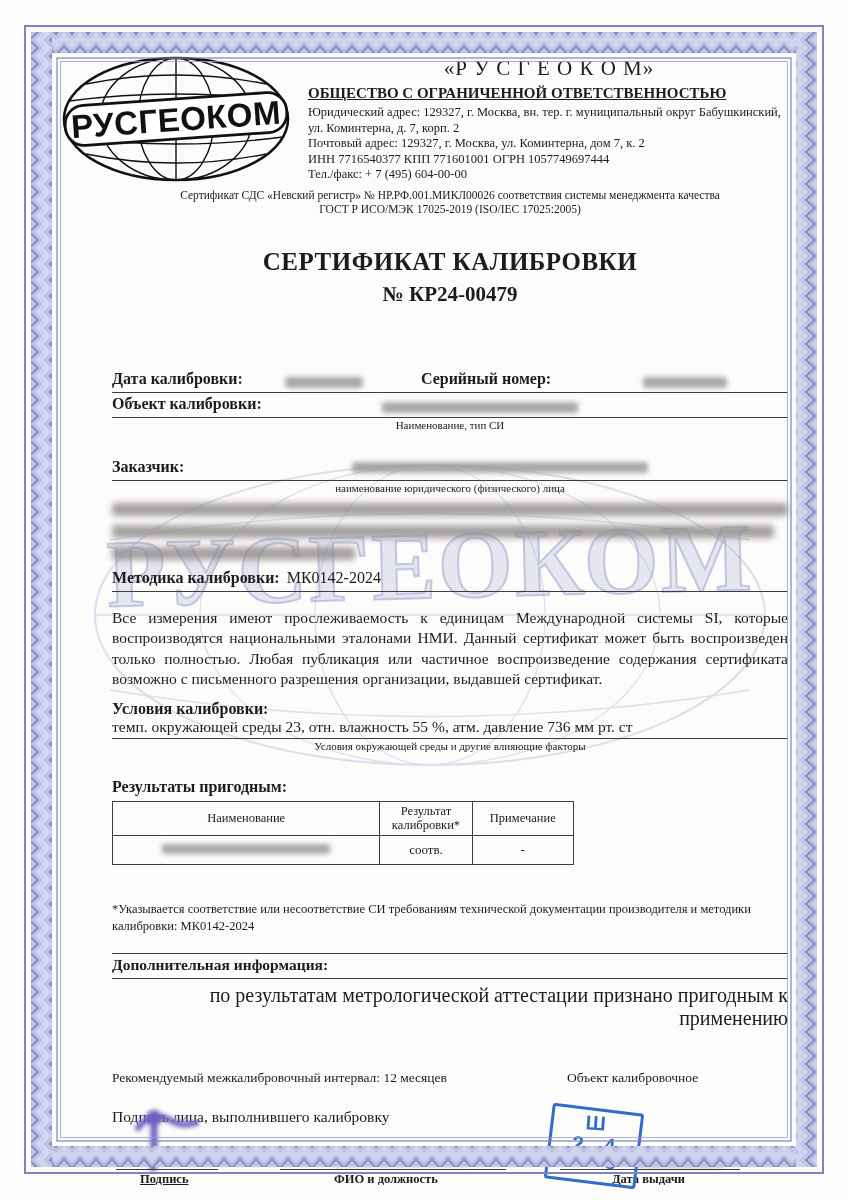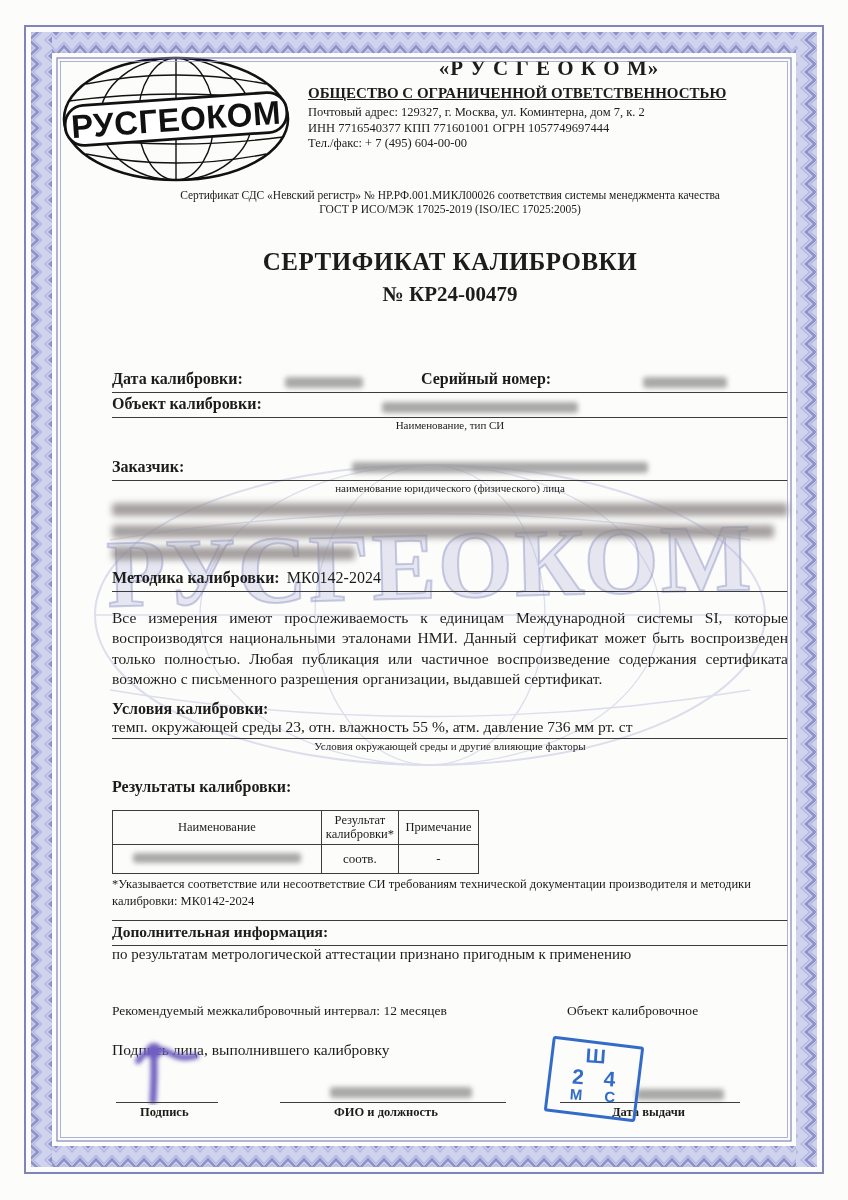--- a/index.html
+++ b/index.html
@@ -8,42 +8,42 @@
   .frame{position:absolute;left:0;top:0;z-index:3;pointer-events:none;}
   
   .wm-globe{position:absolute;left:80px;top:445px;z-index:1;opacity:.55;}
   .wm-text{position:absolute;left:100px;top:510px;width:660px;z-index:1;
            font-weight:bold;font-size:96px;letter-spacing:2px;text-align:center;
            transform:rotate(-1.5deg);
            color:rgba(168,172,214,0.28);-webkit-text-stroke:2px rgba(148,153,204,0.5);}
   
   .logo{position:absolute;left:60px;top:54px;z-index:2;}
   .company{position:absolute;left:308px;top:56px;width:482px;z-index:2;}
-  .company-name{font-size:21px;font-weight:bold;letter-spacing:1px;text-align:center;}
+  .company-name{font-size:21px;font-weight:normal;letter-spacing:1px;text-align:center;}
   .company-form{font-size:15px;font-weight:bold;text-decoration:underline;margin-top:4px;}
   .addr{font-size:12.5px;line-height:1.24;margin-top:3px;}
   .cert-note{position:absolute;left:112px;top:188px;width:676px;z-index:2;
              text-align:center;font-size:11.5px;line-height:1.25;}
   .doc-title{position:absolute;left:112px;top:248px;width:676px;z-index:2;text-align:center;}
   .doc-title .t1{font-size:25px;font-weight:bold;letter-spacing:.5px;}
   .doc-title .t2{font-size:21px;font-weight:bold;margin-top:6px;}
   
   .body{position:absolute;left:112px;top:370px;width:676px;z-index:2;}
   .rule{border-bottom:1.4px solid #3c3c3c;}
   .lbl{font-weight:bold;font-size:16px;}
   .row{display:flex;align-items:flex-end;padding-bottom:4px;}
   .cap{font-size:11px;text-align:center;margin-top:1px;}
   
   .blob{display:inline-block;height:11px;background:#949494;border-radius:3px;
         filter:blur(2.6px);opacity:.8;}
   .blob-line{height:13px;background:#908a8a;border-radius:3px;filter:blur(3px);opacity:.8;
              margin:9px 0;}
   .para{font-size:15.5px;text-align:justify;line-height:1.32;}
   
-  table.res{border-collapse:collapse;width:367px;margin-top:14px;}
+  table.res{border-collapse:collapse;width:462px;margin-top:5px;}
   table.res th,table.res td{border:1.3px solid #3c3c3c;text-align:center;padding:2px 4px;}
   table.res th{font-size:12.5px;font-weight:normal;line-height:1.15;}
   table.res td{font-size:13px;height:24px;}
   
   .foot-row{display:flex;margin-top:40px;font-size:13.5px;}
   .sign-title{margin-top:22px;font-size:15.5px;}
   .sign-area{position:relative;height:90px;margin-top:8px;}
   .sline{position:absolute;border-top:1.3px solid #3c3c3c;}
   .slab{position:absolute;font-size:12.5px;font-weight:bold;}
   .stamp{position:absolute;left:436px;top:-26px;width:86px;height:70px;
@@ -110,20 +110,21 @@
     <g transform="rotate(-4 116 65)">
       <rect x="5" y="45" width="222" height="40" rx="19" fill="#fff" stroke="#111" stroke-width="2.8"></rect>
       <text x="116" y="77" text-anchor="middle" font-family="Liberation Sans, sans-serif" font-size="33" font-weight="bold" letter-spacing="0.5" fill="#111">РУСГЕОКОМ</text>
     </g>
   </svg>
 
   <div class="company">
     <div class="company-name">«Р У С Г Е О К О М»</div>
     <div class="company-form">ОБЩЕСТВО С ОГРАНИЧЕННОЙ ОТВЕТСТВЕННОСТЬЮ</div>
     <div class="addr">
+      <div>Юридический адрес: 129327, г. Москва, вн. тер. г. муниципальный округ Бабушкинский, ул. Коминтерна, д. 7, корп. 2</div>
       <div>Почтовый адрес: 129327, г. Москва, ул. Коминтерна, дом 7, к. 2</div>
       <div>ИНН 7716540377 КПП 771601001 ОГРН 1057749697444</div>
       <div>Тел./факс: + 7 (495) 604-00-00</div>
     </div>
   </div>
 
   <div class="cert-note">
     <div>Сертификат СДС «Невский регистр» № НР.РФ.001.МИКЛ00026 соответствия системы менеджмента качества</div>
     <div>ГОСТ Р ИСО/МЭК 17025-2019 (ISO/IEC 17025:2005)</div>
   </div>
@@ -164,41 +165,41 @@
       <span class="lbl">Методика калибровки:</span>
       <span style="font-size:16px;margin-left:7px;">МК0142-2024</span>
     </div>
 
     <div class="para" style="margin-top:16px;">Все измерения имеют прослеживаемость к единицам Международной системы SI, которые воспроизводятся национальными эталонами НМИ. Данный сертификат может быть воспроизведен только полностью. Любая публикация или частичное воспроизведение содержания сертификата возможно с письменного разрешения организации, выдавшей сертификат.</div>
 
     <div class="lbl" style="margin-top:10px;">Условия калибровки:</div>
     <div class="rule" style="font-size:15.5px;padding-bottom:2px;">темп. окружающей среды 23, отн. влажность 55 %, атм. давление 736 мм рт. ст</div>
     <div class="cap">Условия окружающей среды и другие влияющие факторы</div>
 
-    <div class="lbl" style="margin-top:26px;">Результаты калибровки:</div>
+    <div class="lbl" style="margin-top:26px;">Результаты пригодным:</div>
     <table class="res">
       <tbody>
           <tr>
         <th style="width:58%;">Наименование</th>
         <th style="width:20%;">Результат калибровки*</th>
         <th style="width:22%;">Примечание</th>
       </tr>
       <tr>
         <td>
           <span class="blob" style="width:168px;height:10px;"></span>
         </td>
         <td>соотв.</td>
         <td>-</td>
       </tr>
     </tbody>
       </table>
 
-    <div class="rule" style="margin-top:2px;font-size:12.5px;line-height:1.4;padding-bottom:9px;">*Указывается соответствие или несоответствие СИ требованиям технической документации производителя и методики калибровки: МК0142-2024</div>
+    <div class="rule" style="margin-top:36px;font-size:12.5px;line-height:1.4;padding-bottom:17px;">*Указывается соответствие или несоответствие СИ требованиям технической документации производителя и методики калибровки: МК0142-2024</div>
     <div class="rule lbl" style="font-size:15.5px;padding:2px 0 4px;">Дополнительная информация:</div>
-    <div style="font-size:15px;">по результатам метрологической аттестации признано пригодным к применению</div>
+    <div style="font-size:20px;margin-top:5px;text-align:right;">по результатам метрологической аттестации признано пригодным к применению</div>
 
     <div class="foot-row">
       <span>Рекомендуемый межкалибровочный интервал: 12 месяцев</span>
       <span style="margin-left:120px;">Объект калибровочное</span>
     </div>
 
     <div class="sign-title">Подпись лица, выполнившего калибровку</div>
 
     <div class="sign-area">
 
@@ -209,21 +210,21 @@
             </filter>
           </defs>
         <g filter="url(#sigblur)" stroke="#6f5fc0" fill="none" stroke-linecap="round">
           <path d="M33,14 C35,28 34,48 33,66" stroke-width="7"></path>
           <path d="M18,26 C26,14 40,12 50,18 C58,23 66,24 76,21" stroke-width="6"></path>
           <circle cx="34" cy="16" r="8" fill="#6f5fc0" stroke="none"></circle>
         </g>
       </svg>
 
       <div class="sline" style="left:4px;top:35px;width:102px;"></div>
-      <div class="slab" style="left:28px;top:38px;">Подпись</div>
+      <div class="slab" style="left:28px;top:38px;text-decoration:underline;">Подпись</div>
 
       <span class="blob" style="position:absolute;left:218px;top:20px;width:142px;"></span>
       <div class="sline" style="left:168px;top:35px;width:226px;"></div>
       <div class="slab" style="left:222px;top:38px;">ФИО и должность</div>
 
       <span class="blob" style="position:absolute;left:524px;top:22px;width:88px;"></span>
       <div class="sline" style="left:448px;top:35px;width:180px;"></div>
       <div class="slab" style="left:500px;top:38px;">Дата выдачи</div>
 
       <div class="stamp">

